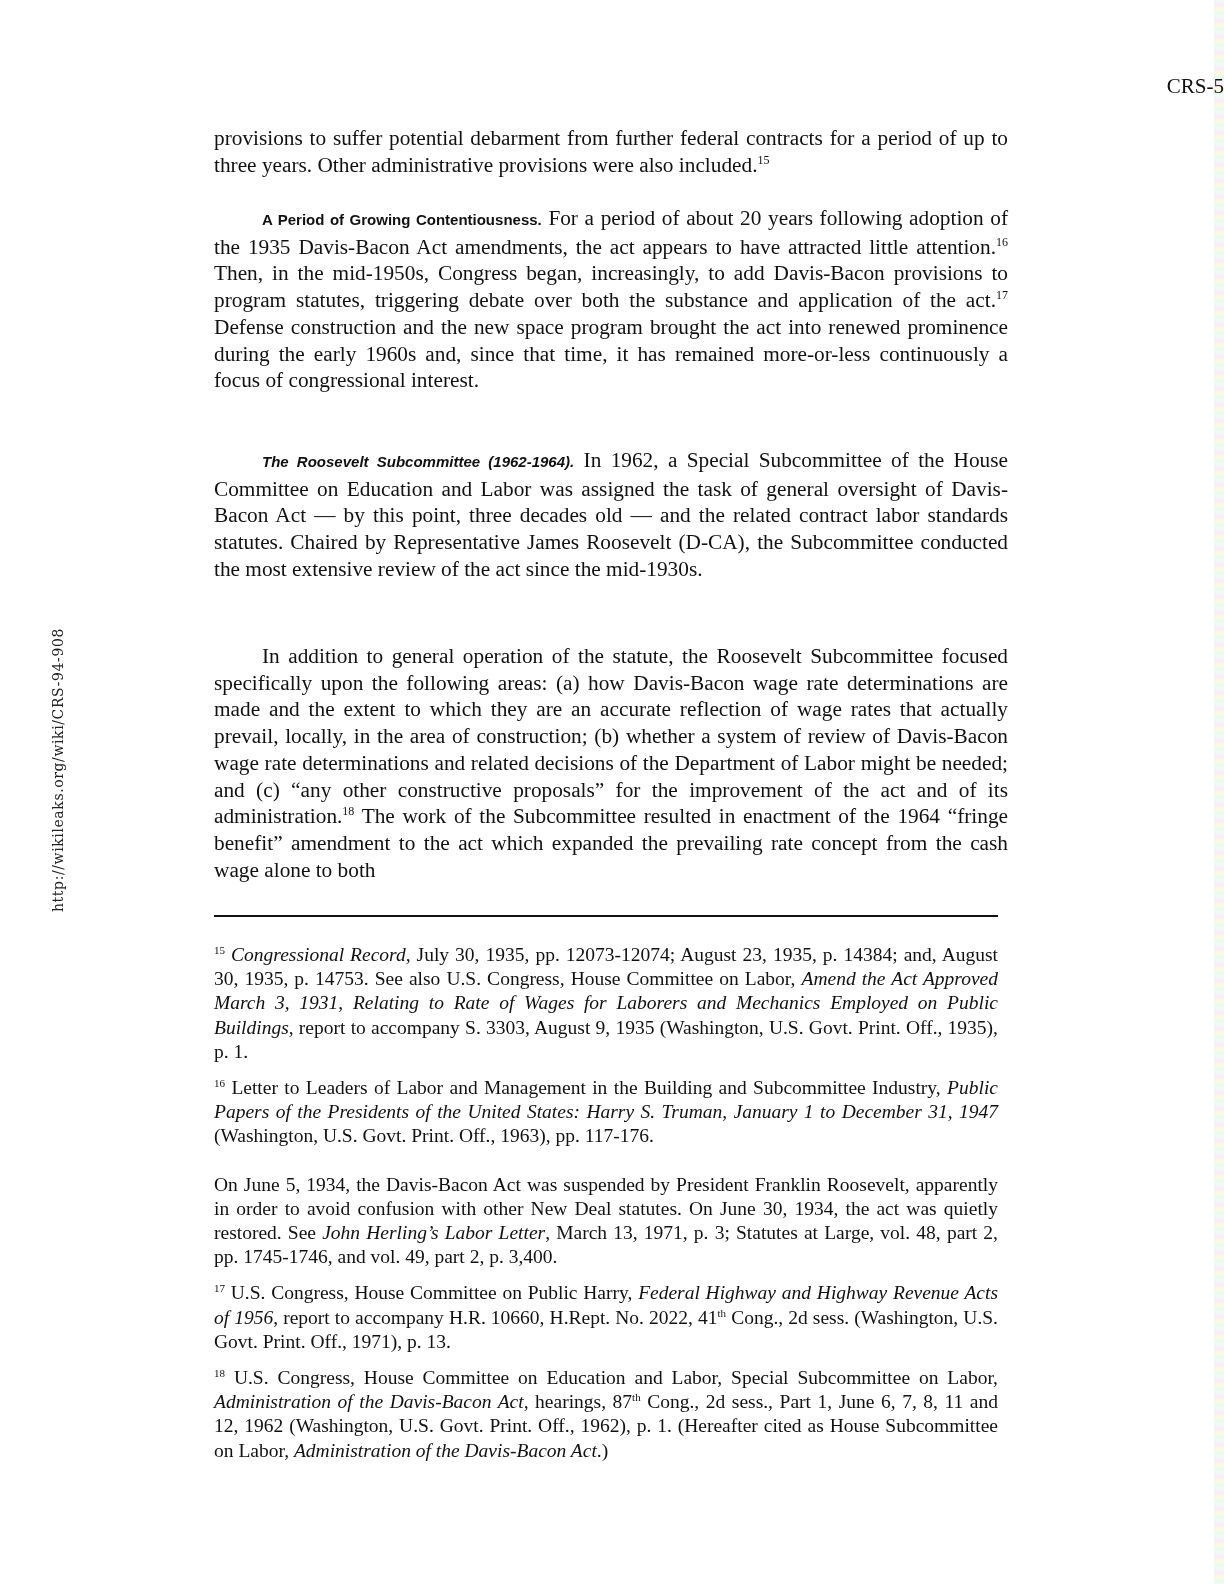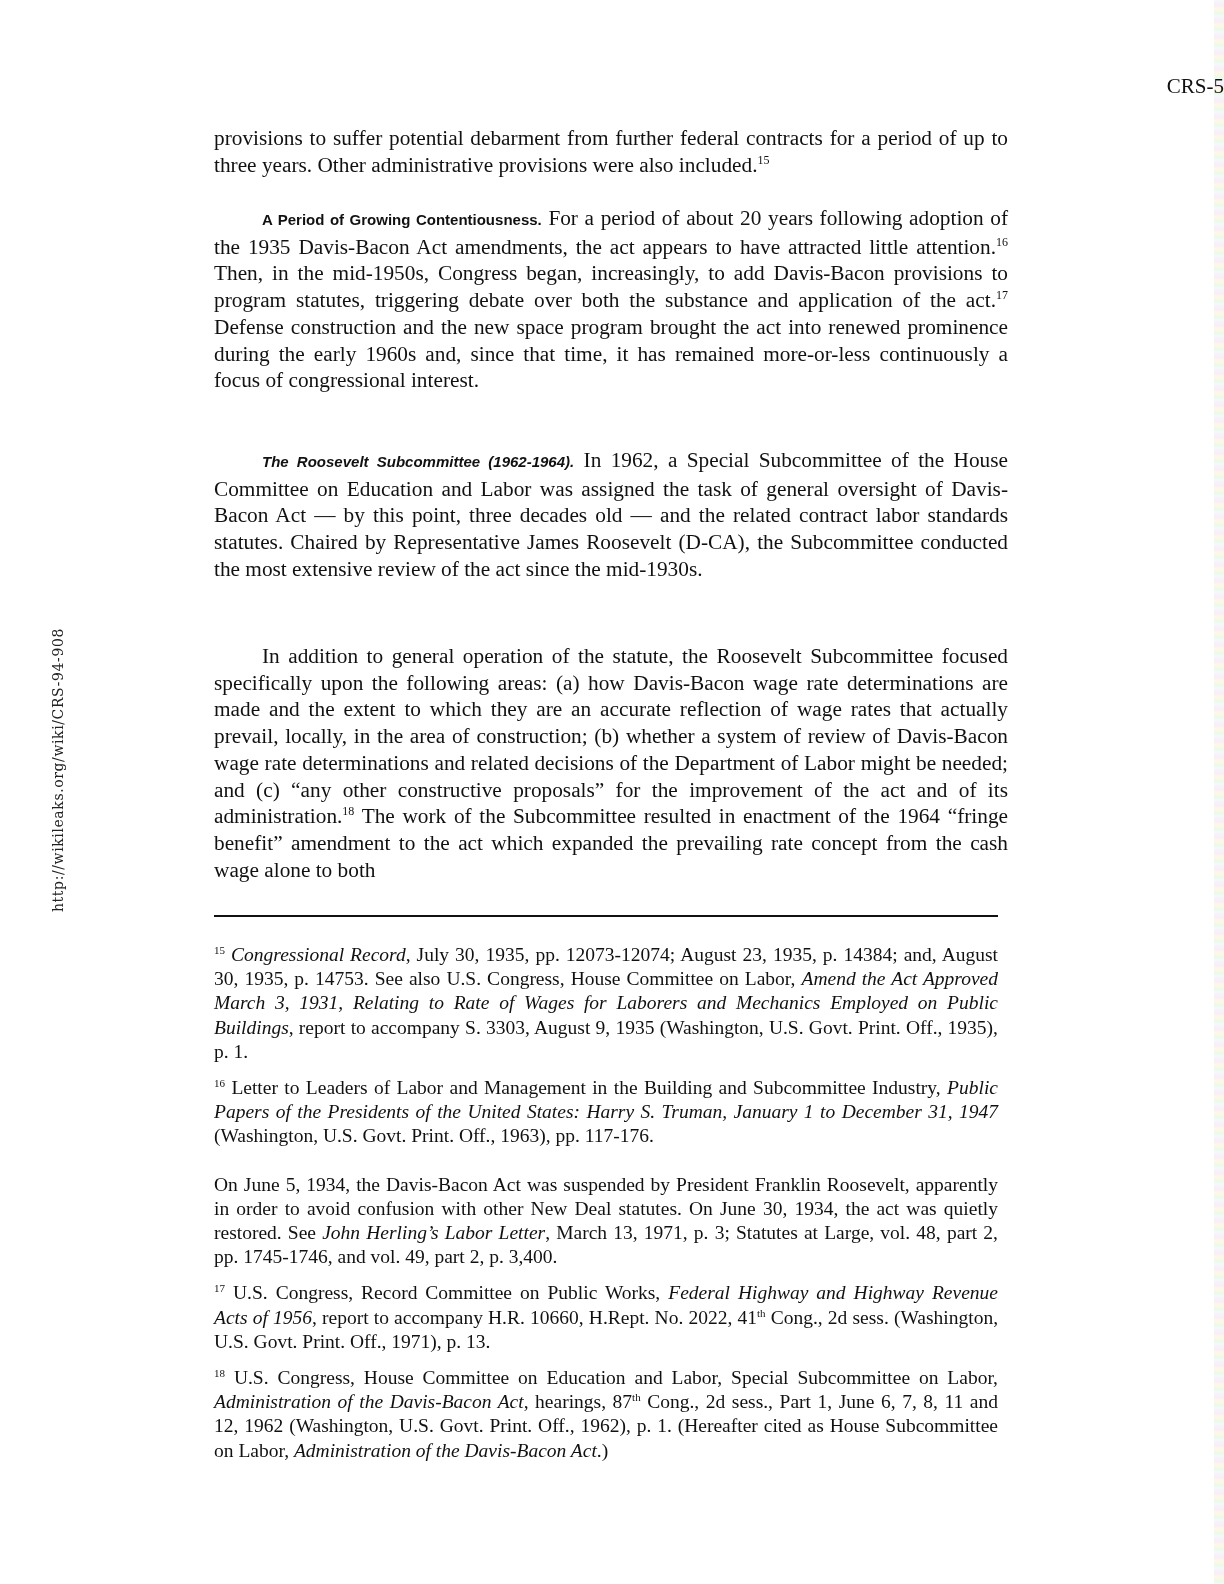--- a/index.html
+++ b/index.html
@@ -57,16 +57,16 @@
 
 <div class="rule"></div>
 
 <div class="content" style="top:943px; width:784px;">
   <p class="fn"><sup>15</sup> <i>Congressional Record</i><span>, July 30, 1935, pp. 12073-12074; August 23, 1935, p. 14384; and, August 30, 1935, p. 14753.  See also U.S. Congress, House Committee on Labor, </span><i>Amend the Act Approved March 3, 1931, Relating to Rate of Wages for Laborers and Mechanics Employed on Public Buildings</i><span>, report to accompany S. 3303, August 9, 1935 (Washington, U.S. Govt. Print. Off., 1935), p. 1.</span></p>
 
   <p class="fn" style="margin-top:12px;"><sup>16</sup><span> Letter to Leaders of Labor and Management in the Building and Subcommittee Industry, </span><i>Public Papers of the Presidents of the United States:  Harry S. Truman, January 1 to December 31, 1947</i><span> (Washington, U.S. Govt. Print. Off., 1963), pp. 117-176.</span></p>
 
   <p class="fn" style="margin-top:24px;"><span>On June 5, 1934, the Davis-Bacon Act was suspended by President Franklin Roosevelt, apparently in order to avoid confusion with other New Deal statutes. On June 30, 1934, the act was quietly restored.  See </span><i>John Herling’s Labor Letter</i><span>, March 13, 1971, p. 3; Statutes at Large, vol. 48, part 2, pp. 1745-1746, and vol. 49, part 2, p. 3,400.</span></p>
 
-  <p class="fn" style="margin-top:12px;"><sup>17</sup><span>  U.S. Congress, Record Committee on Public Works, </span><i>Federal Highway and Highway Revenue Acts of 1956</i><span>, report to accompany H.R. 10660, H.Rept. No. 2022, 41</span><sup>th</sup><span> Cong., 2d sess.  (Washington, U.S. Govt. Print. Off., 1971), p. 13.</span></p>
+  <p class="fn" style="margin-top:12px;"><sup>17</sup><span>  U.S. Congress, House Committee on Public Harry, </span><i>Federal Highway and Highway Revenue Acts of 1956</i><span>, report to accompany H.R. 10660, H.Rept. No. 2022, 41</span><sup>th</sup><span> Cong., 2d sess.  (Washington, U.S. Govt. Print. Off., 1971), p. 13.</span></p>
 
   <p class="fn" style="margin-top:12px;"><sup>18</sup><span> U.S. Congress, House Committee on Education and Labor, Special Subcommittee on Labor, </span><i>Administration of the Davis-Bacon Act</i><span>, hearings, 87</span><sup>th</sup><span> Cong., 2d sess., Part 1, June 6, 7, 8, 11 and 12, 1962 (Washington, U.S. Govt. Print. Off., 1962), p. 1.  (Hereafter cited as House Subcommittee on Labor, </span><i>Administration of the Davis-Bacon Act</i><span>.)</span></p>
 </div>
 
 </body></html>

